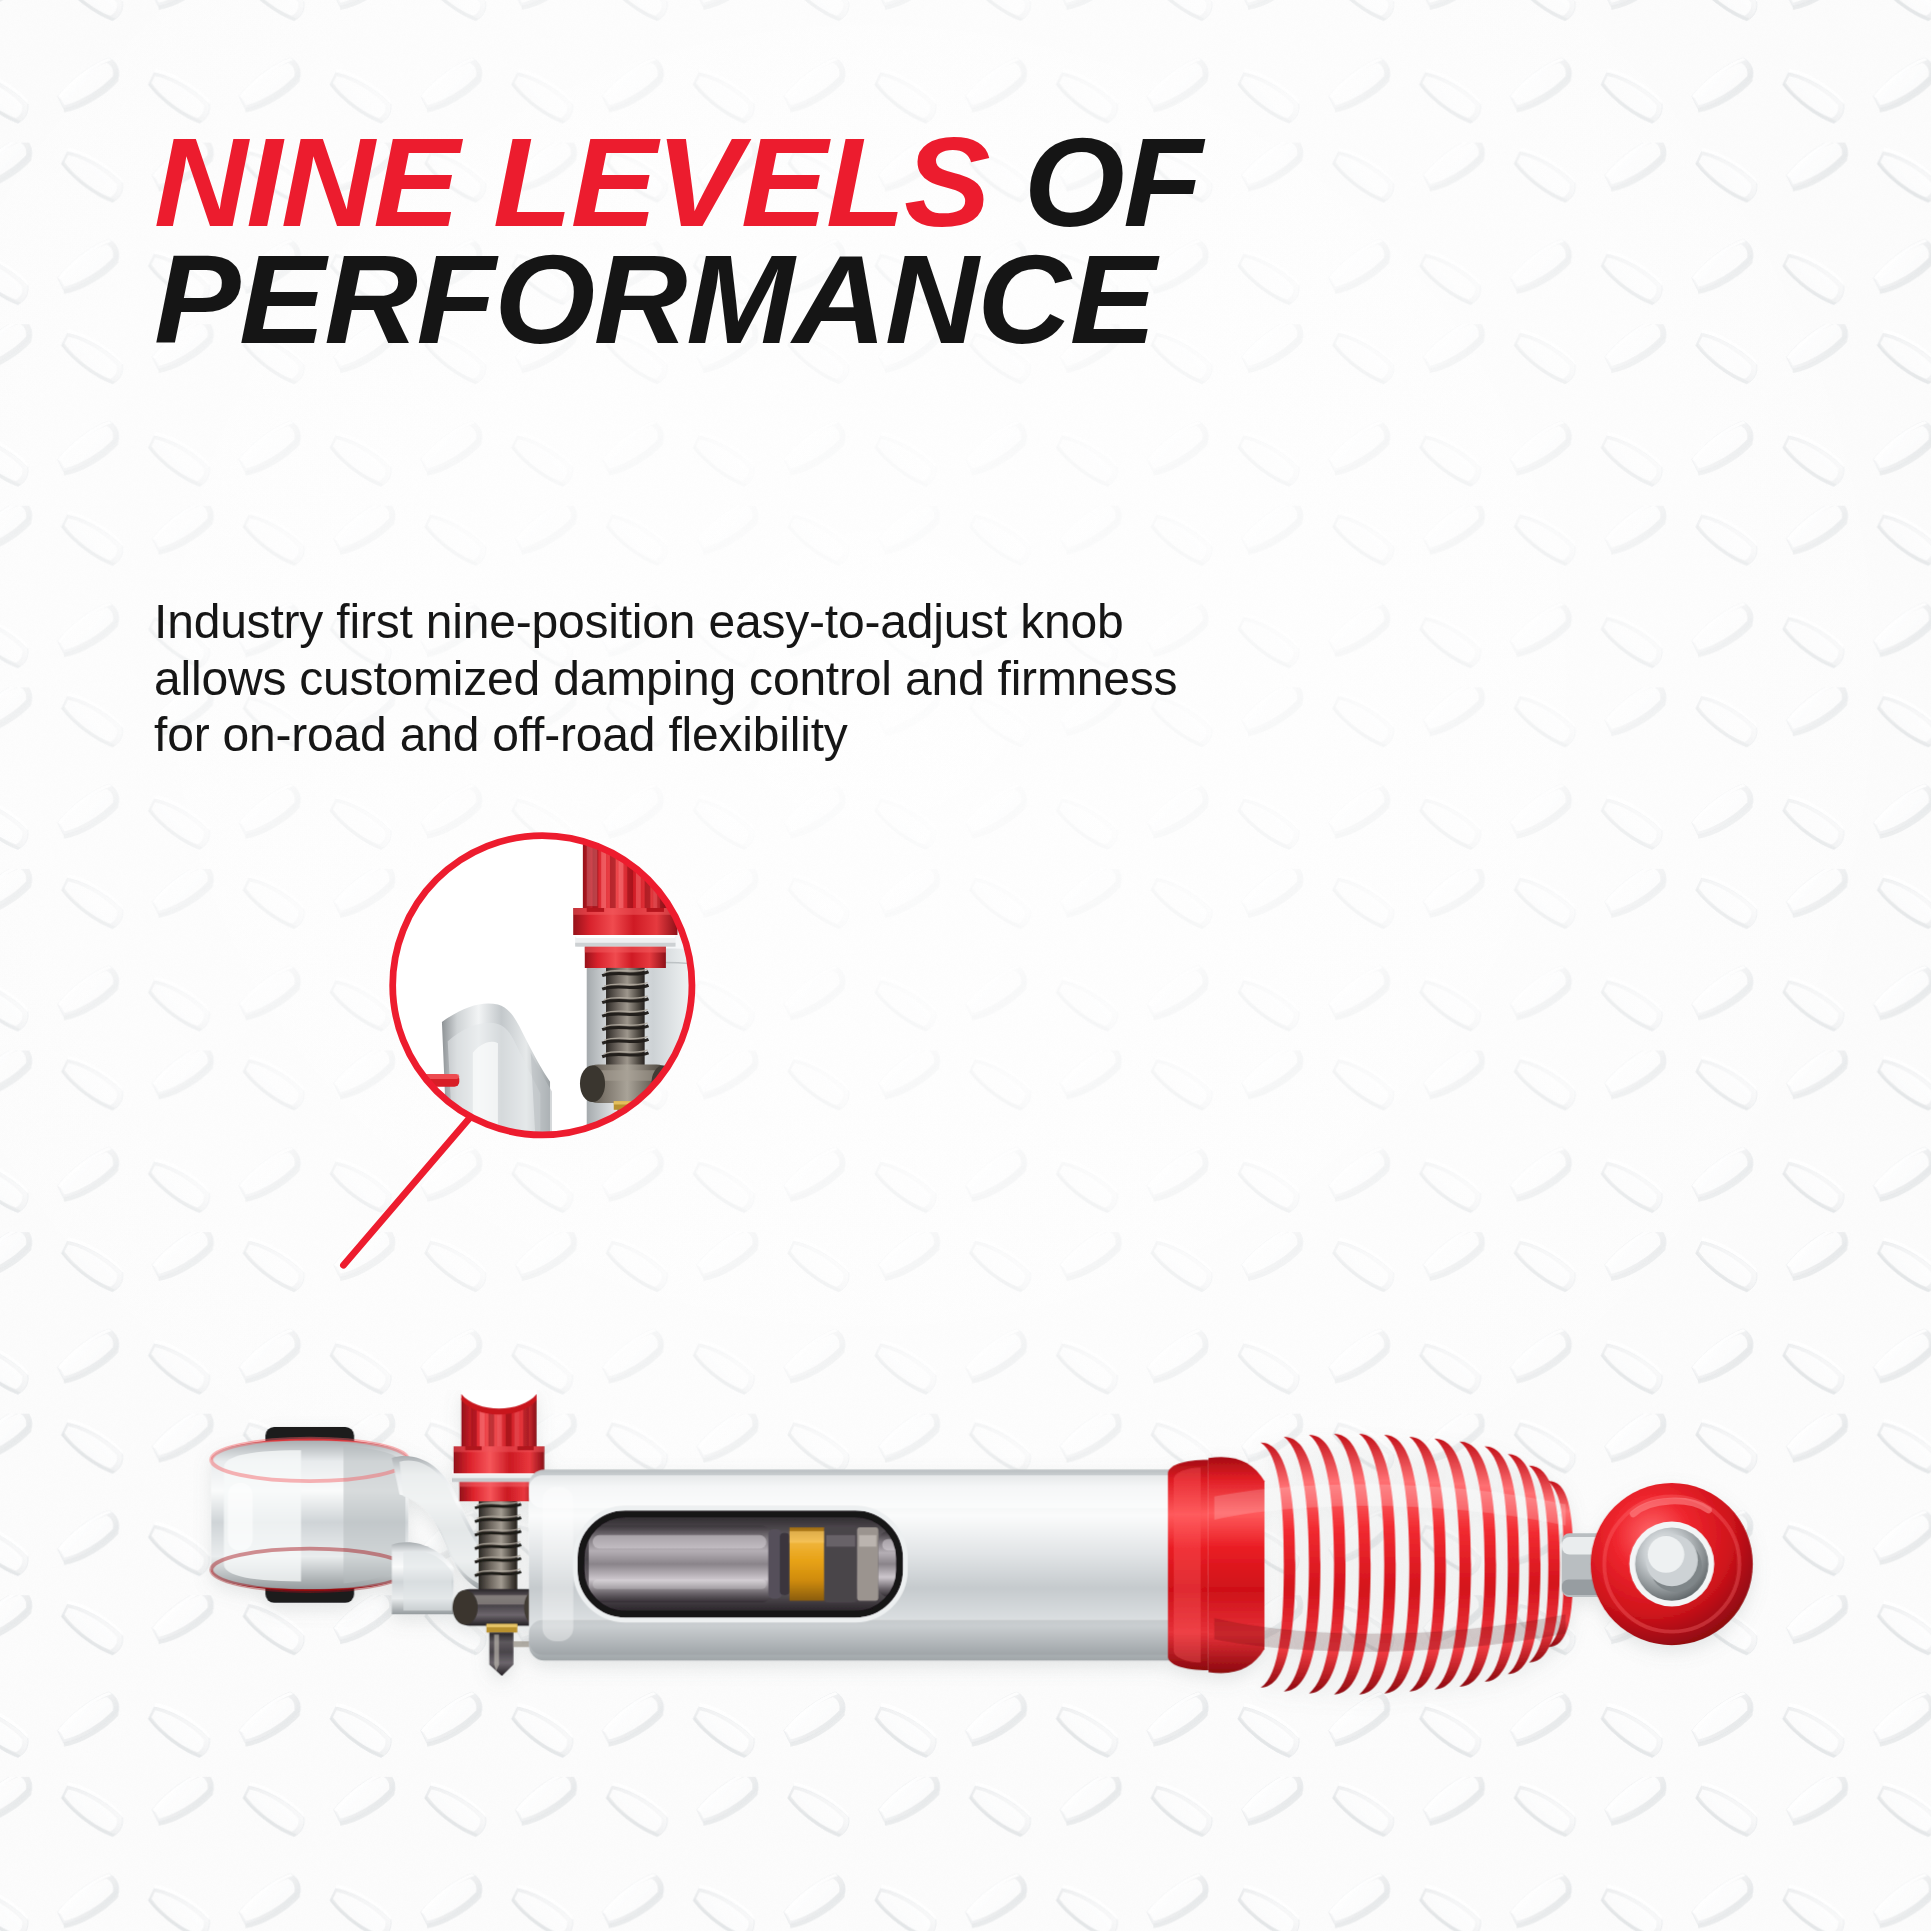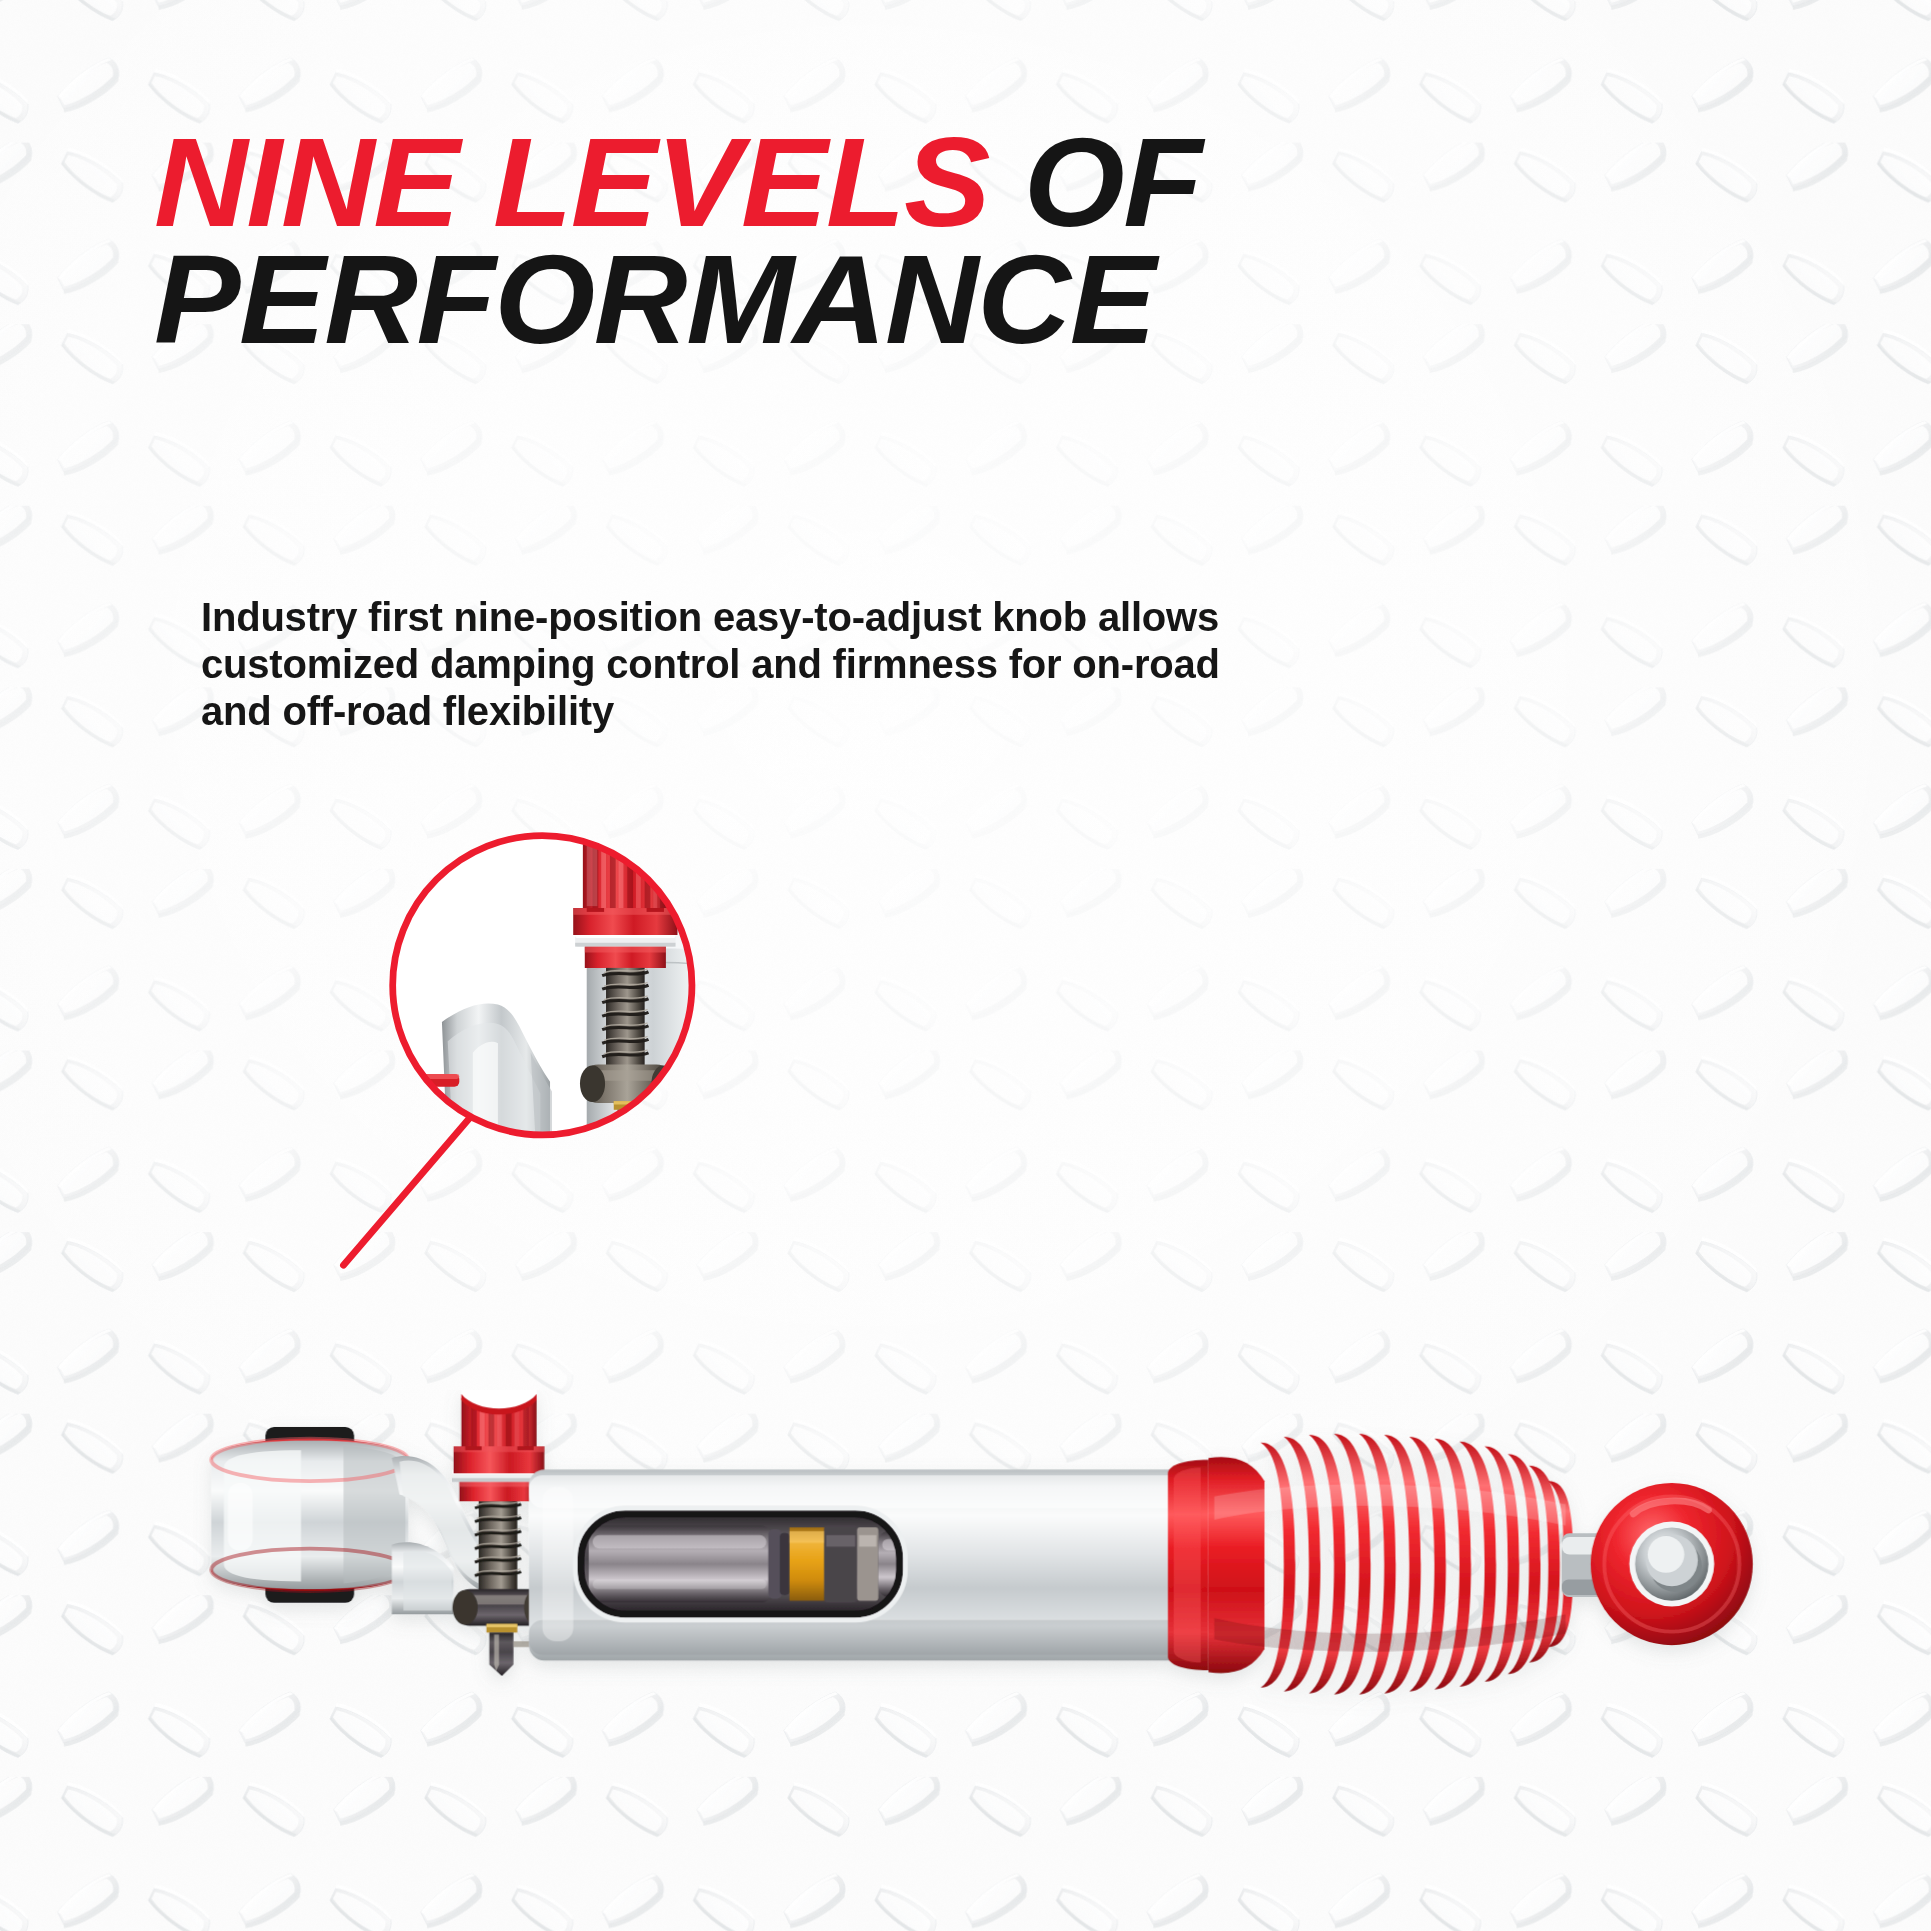--- a/index.html
+++ b/index.html
@@ -63,26 +63,25 @@
   .headline .hl-dark { color: #151515; }
   .hl-line { display: block; white-space: nowrap; }
   .hl-line2 { font-size: 126px; }
 
   .subcopy {
     position: absolute;
     left: 154px;
     top: 594px;
     width: 1091px;
     font-family: "Liberation Sans Narrow", "Liberation Sans", sans-serif;
-    font-weight: 700;
-    font-size: 40px;
+    font-weight: 400;
+    font-size: 48px;
     line-height: 1.18;
     color: #161616;
     letter-spacing: -0.2px;
-    margin-left: 47px;
   }
 
   
   .callout {
     position: absolute;
     left: 328px;
     top: 763px;
     width: 502px;
     height: 599px;
   }

